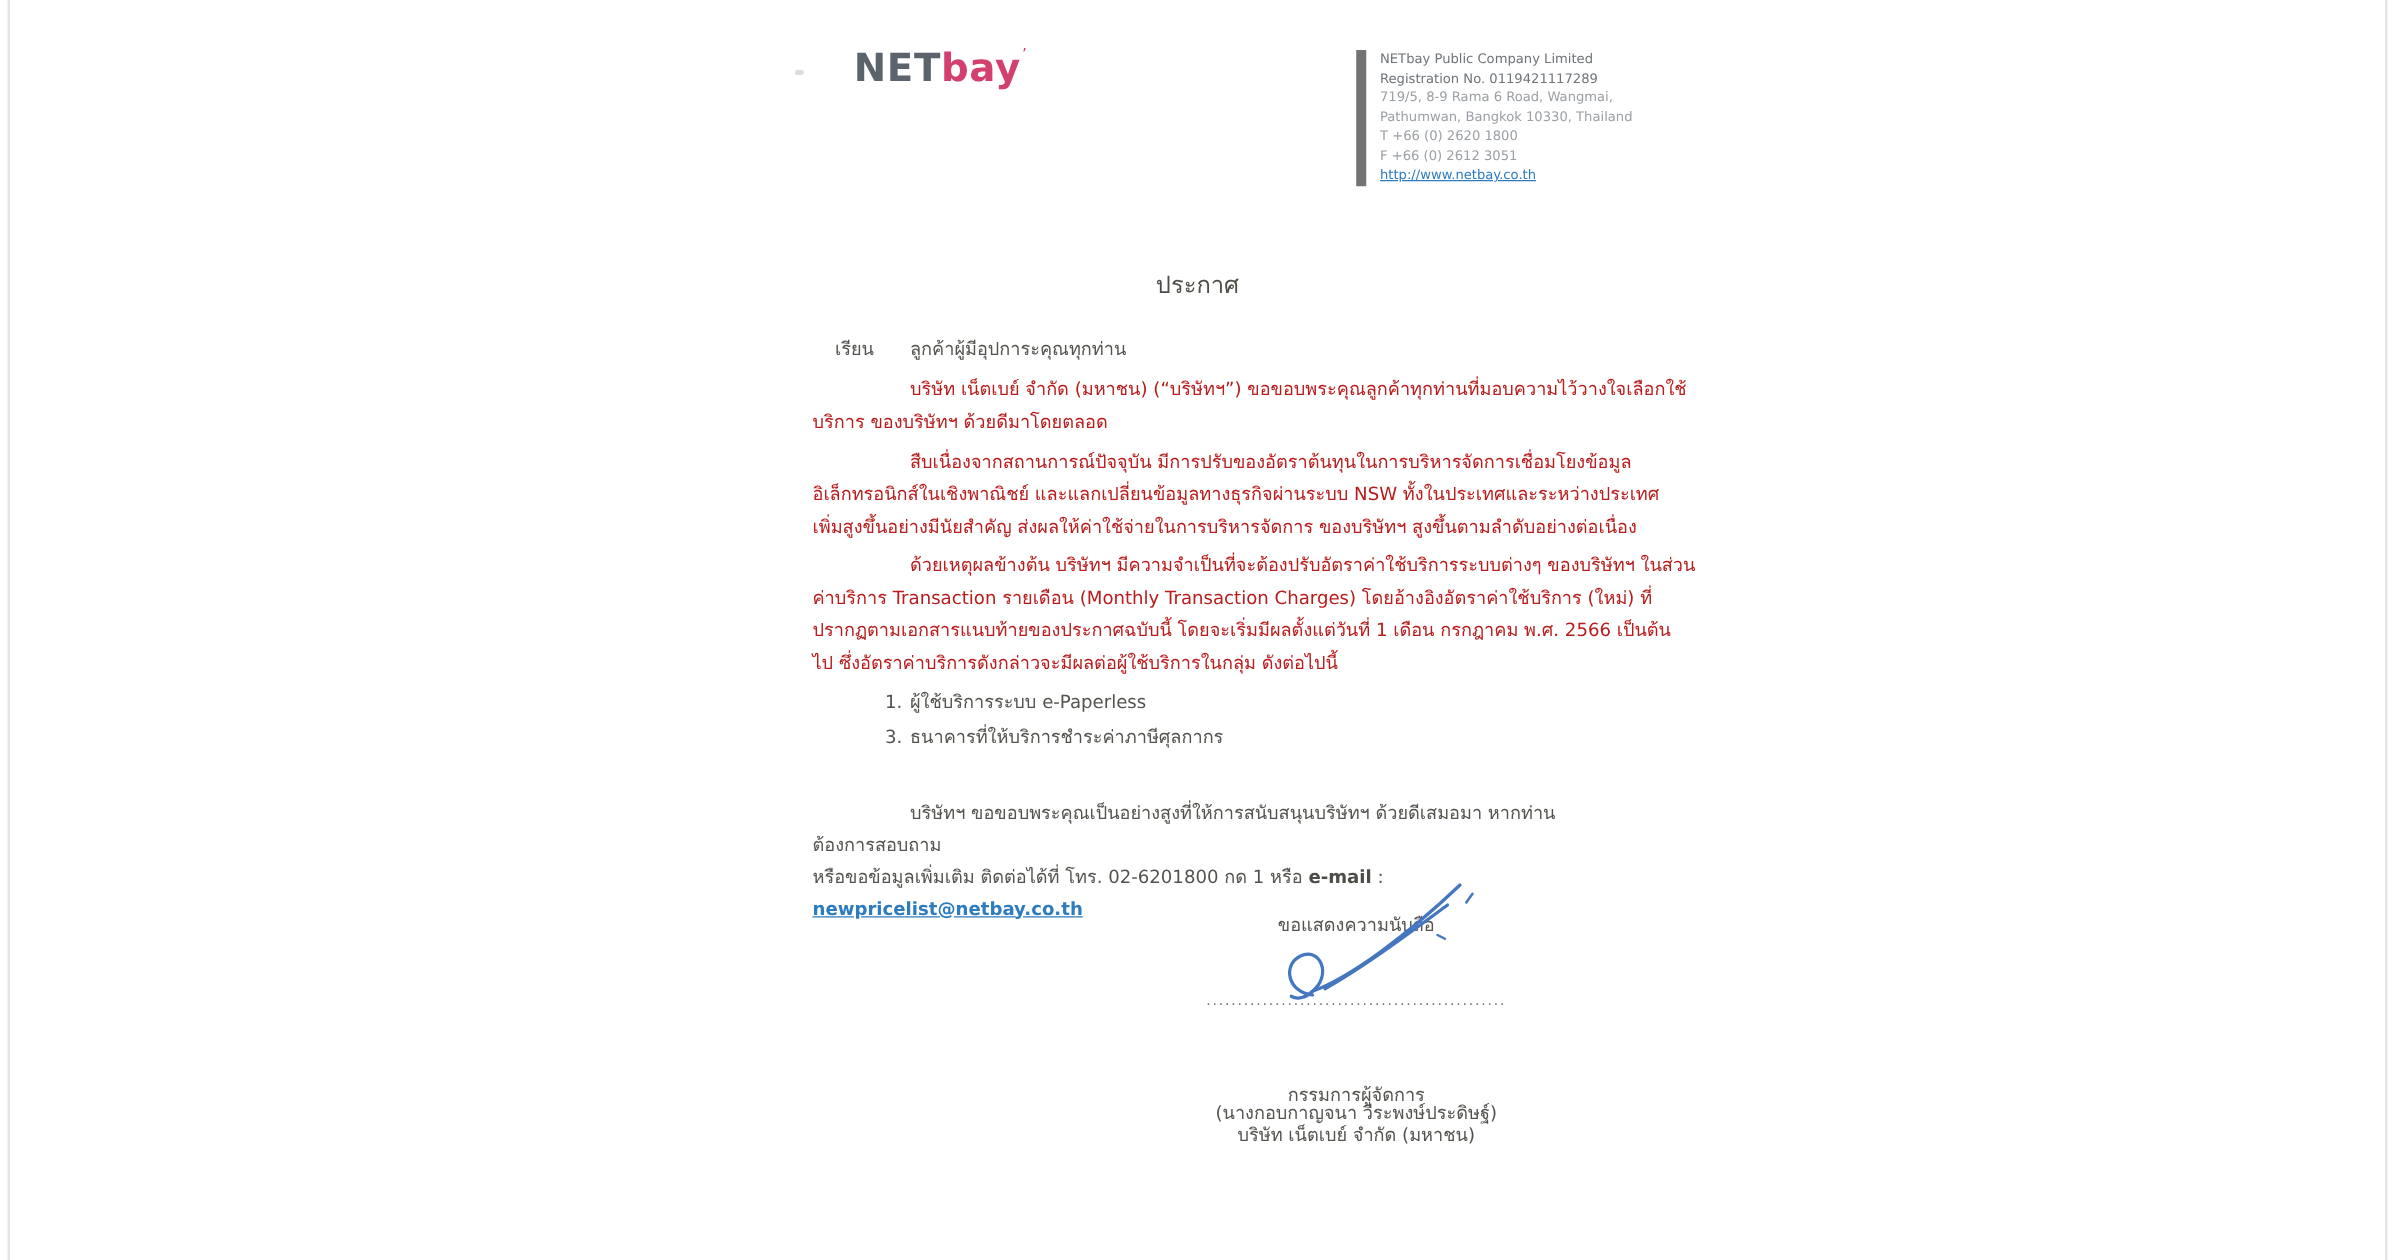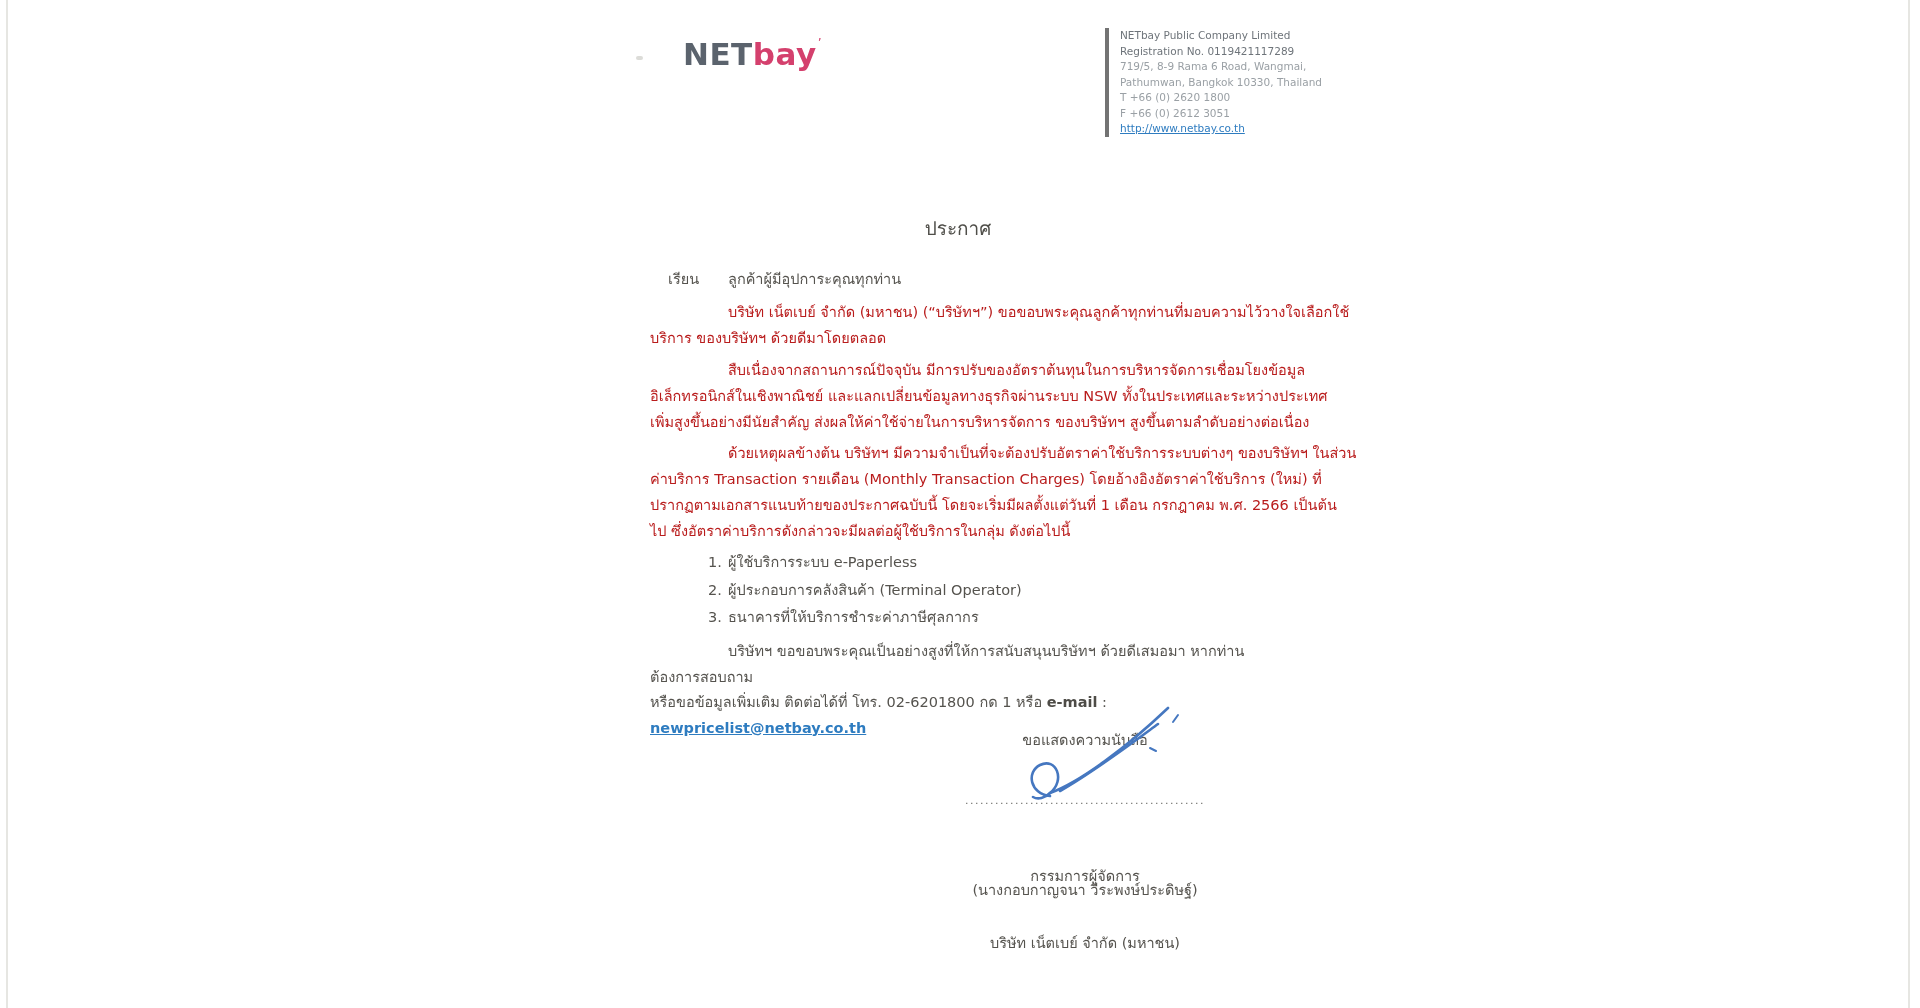--- a/index.html
+++ b/index.html
@@ -14,21 +14,21 @@
   .edge-right { left:1908px; }
 
   
   .logo { left:683px; top:36px; font-size:31px; letter-spacing:.5px; white-space:nowrap; }
   .logo .net { font-weight:700; color:#5b636d; }
   .logo .bay { font-weight:600; color:#d4406d; }
   .logo .rmark { font-size:12px; color:#d4406d; vertical-align:18px; margin-left:1px; }
   .artifact { left:636px; top:56px; width:7px; height:4px; background:#dcdcd8; border-radius:2px; }
 
   
-  .addr { left:1085px; top:28px; border-left:4px solid #737373; padding-left:11px;margin-left:20px; }
+  .addr { left:1085px; top:40px; border-left:8px solid #737373; padding-left:11px; }
   .addr div { font-size:10.5px; line-height:15.5px; white-space:nowrap; }
   .addr .dark { color:#6e747a; }
   .addr .light { color:#9aa0a5; }
   .addr a { color:#2e7cc0; text-decoration:underline; cursor:pointer; }
 
   
   .title-block { left:650px; top:191px; width:616px; text-align:center; font-size:19px;
                  line-height:24.5px; color:#4f4e49; font-weight:500; white-space:pre-line; }
 
   
@@ -51,21 +51,21 @@
              font-size:14.5px; color:#55534e; }
   .closing b { font-weight:700; color:#4e4c47; }
   .closing a { color:#2e7cc0; text-decoration:underline; font-weight:600; cursor:pointer; }
 
   
   .sig-text { left:935px; width:300px; text-align:center; font-size:14.5px; color:#55534e; white-space:nowrap; }
   .close-salute { top:728px; }
   .sig-dots { top:794px; font-size:11px; letter-spacing:1.5px; color:#6f6f6b; }
   .sig-name { top:831px;margin-top:47px; }
   .sig-pos  { top:864px; }
-  .sig-co   { top:896px;margin-top:35px; }
+  .sig-co   { top:896px; }
   .sig-svg  { left:1008px; top:696px; width:180px; height:122px; }
 </style>
 </head>
 <body>
 
 <div class="page-edge edge-left"></div>
 <div class="page-edge edge-right"></div>
 <div class="abs artifact"></div>
 
 <div class="abs logo">
@@ -99,23 +99,20 @@
 <div class="abs para p3">ด้วยเหตุผลข้างต้น บริษัทฯ มีความจำเป็นที่จะต้องปรับอัตราค่าใช้บริการระบบต่างๆ ของบริษัทฯ ในส่วน
 ค่าบริการ Transaction รายเดือน (Monthly Transaction Charges) โดยอ้างอิงอัตราค่าใช้บริการ (ใหม่) ที่
 ปรากฏตามเอกสารแนบท้ายของประกาศฉบับนี้ โดยจะเริ่มมีผลตั้งแต่วันที่ 1 เดือน กรกฎาคม พ.ศ. 2566 เป็นต้น
 ไป ซึ่งอัตราค่าบริการดังกล่าวจะมีผลต่อผู้ใช้บริการในกลุ่ม ดังต่อไปนี้</div>
 
 <div class="abs list">
   <div class="row">
     <span class="num">1.</span><span>ผู้ใช้บริการระบบ e-Paperless</span>
   </div>
   <div class="row">
-    <span class="num">2.</span><span>ผู้ประกอบการคลังสินค้า (Terminal Operator)</span>
-  </div>
-  <div class="row">
     <span class="num">3.</span><span>ธนาคารที่ให้บริการชำระค่าภาษีศุลกากร</span>
   </div>
 </div>
 
 <div class="abs closing">
   <span>บริษัทฯ ขอขอบพระคุณเป็นอย่างสูงที่ให้การสนับสนุนบริษัทฯ ด้วยดีเสมอมา หากท่านต้องการสอบถาม</span><br>
   <span>หรือขอข้อมูลเพิ่มเติม ติดต่อได้ที่ โทร. 02-6201800 กด 1 หรือ </span><b>e-mail</b><span> : </span><a>newpricelist@netbay.co.th</a>
 </div>
 
 <div class="abs sig-text close-salute">ขอแสดงความนับถือ</div>

